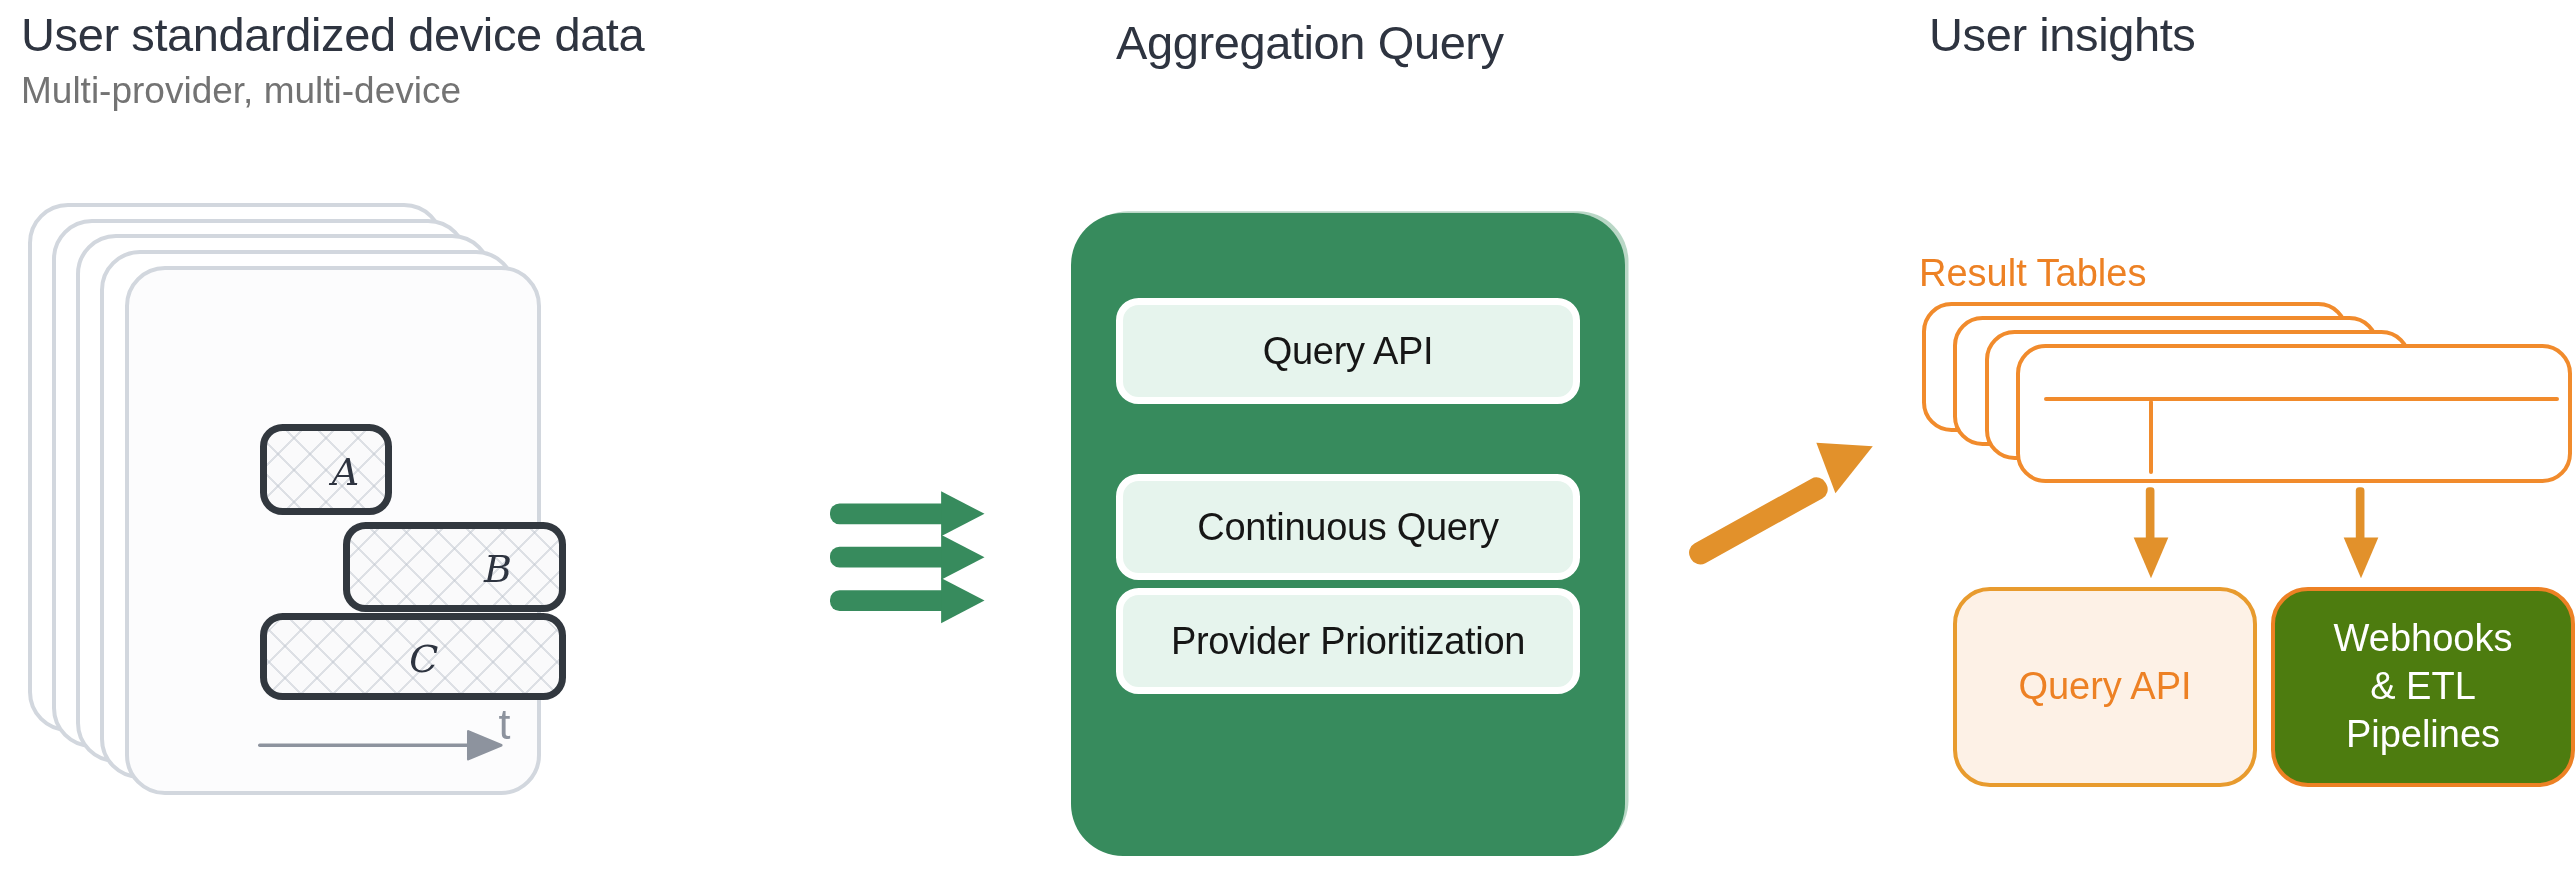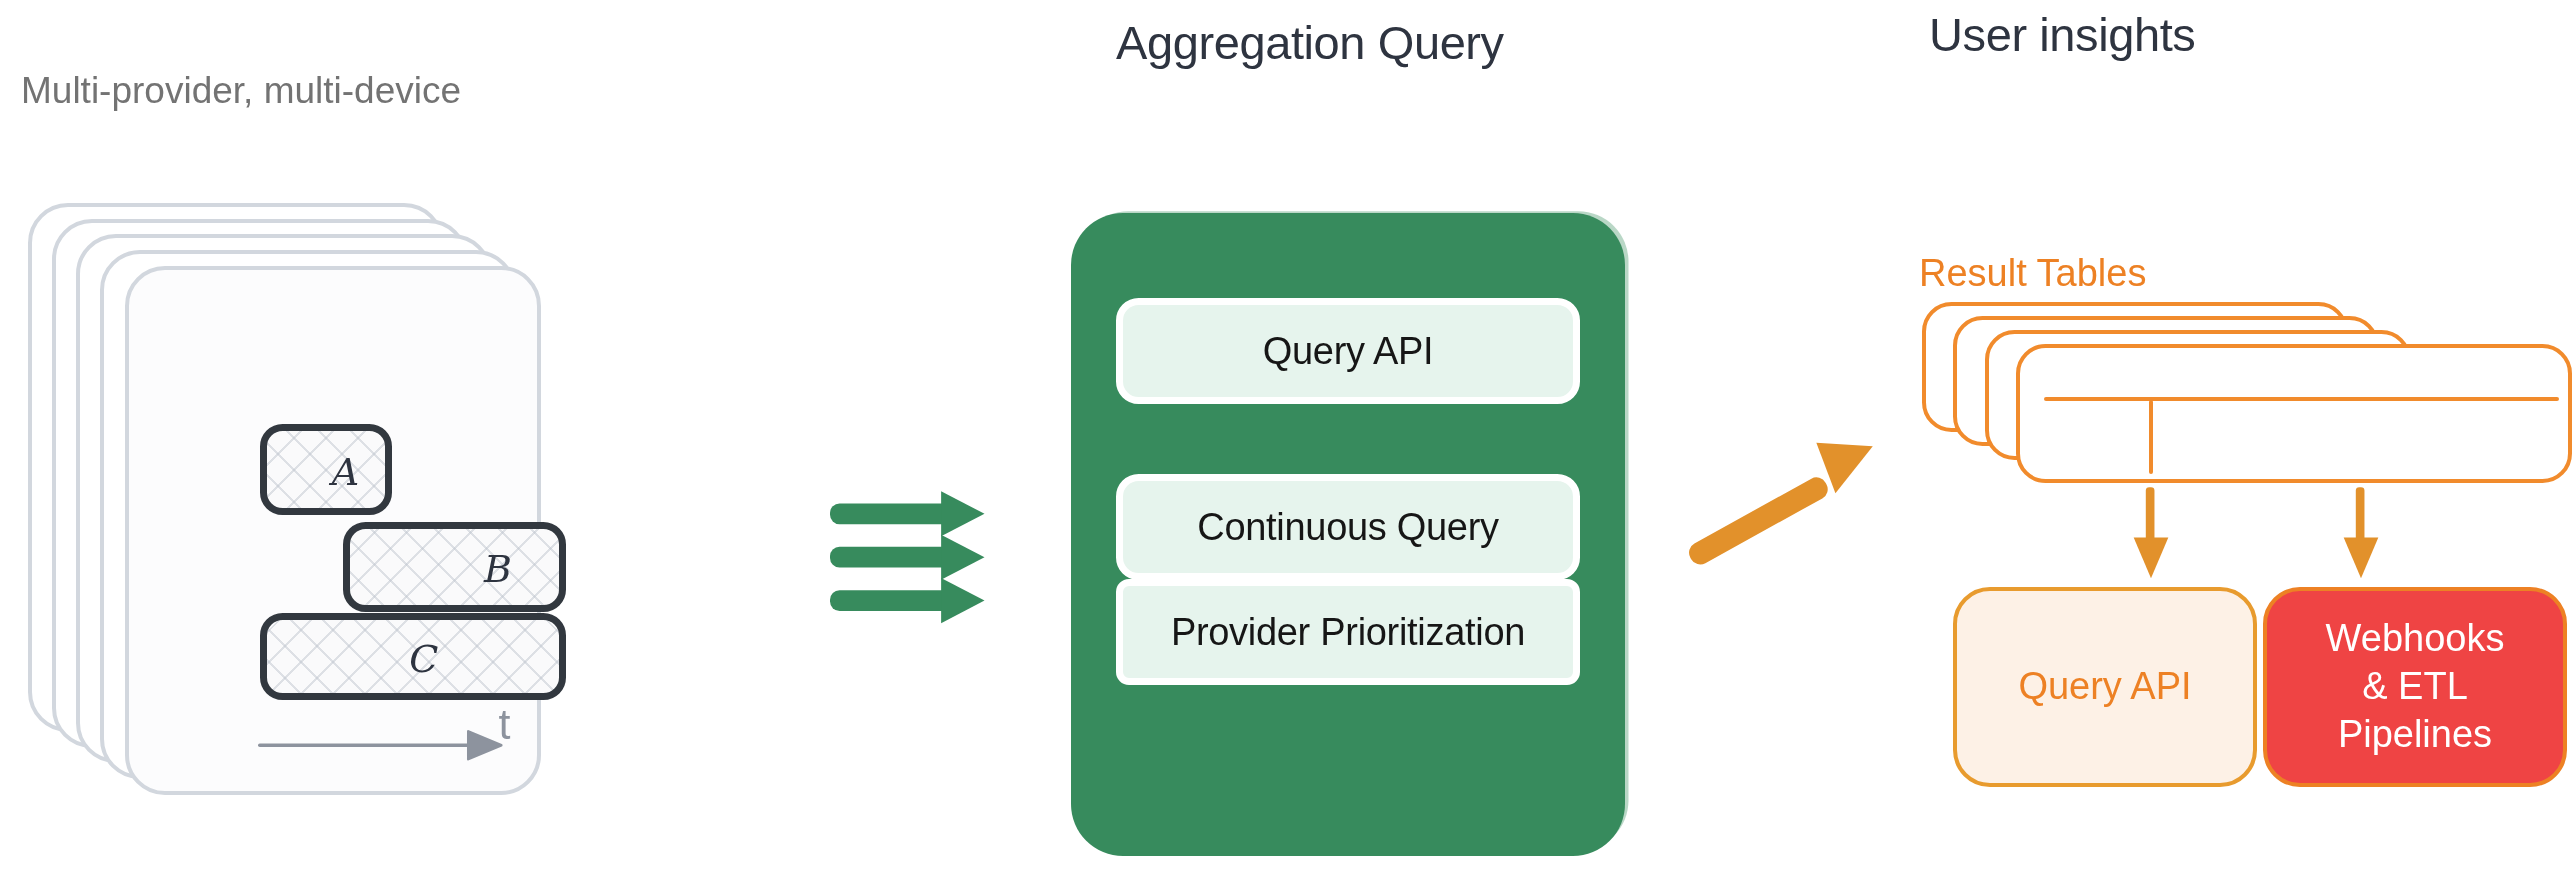--- a/index.html
+++ b/index.html
@@ -139,21 +139,21 @@
     box-sizing: border-box;
     display: flex;
     align-items: center;
     justify-content: center;
     color: #161616;
     font-size: 38px;
     letter-spacing: -0.3px;
   }
   #mint-1 { top: 85px;  }
   #mint-2 { top: 233px; margin-top: 28px; }
-  #mint-3 { top: 366px; border-radius: 13px; }
+  #mint-3 { top: 375px; }
 
   
   #orange-arrow {
     position: absolute;
     left: 1686px;
     top: 415px;
     width: 252px;
     height: 165px;
   }
 
@@ -228,31 +228,32 @@
     line-height: 1.26;
     padding: 0 14px;
   }
   #out-query-api {
     left: 50px;
     background: #FDF1E6;
     border: 4.3px solid #E89B2E;
     color: #ED8124;
   }
   #out-webhooks {
-    left: 360px;
-    background: #ef4444;
+    left: 368px;
+    background: #4d7c0f;
     border: 4.3px solid #ED8124;
     color: #ffffff;
   }
 </style>
 </head>
 <body>
 
 <div class="stage">
 
+  <div class="heading" id="hd-left">User standardized device data</div>
   <div class="subheading" id="sub-left">Multi-provider, multi-device</div>
 
   <div class="heading" id="hd-mid">Aggregation Query</div>
 
   <div class="heading" id="hd-right">User insights</div>
 
   <div id="left-panel">
     <div class="sketch-card sc1"></div>
     <div class="sketch-card sc2"></div>
     <div class="sketch-card sc3"></div>

